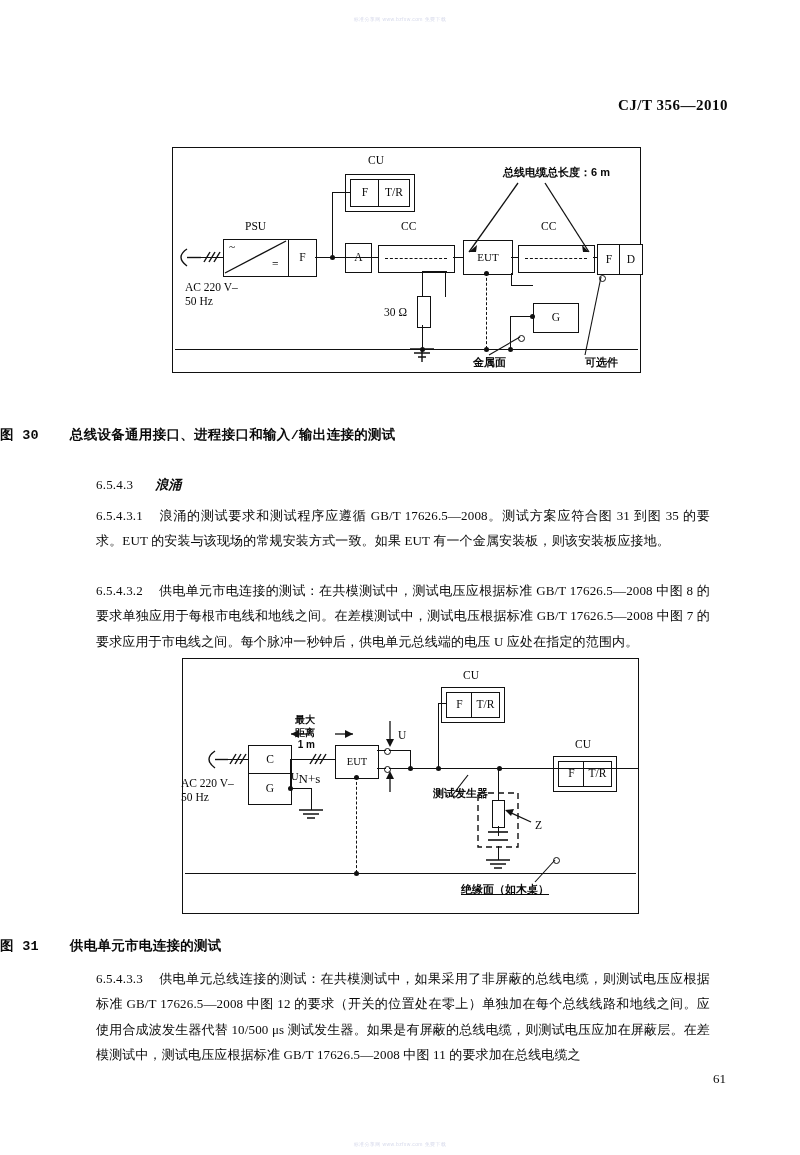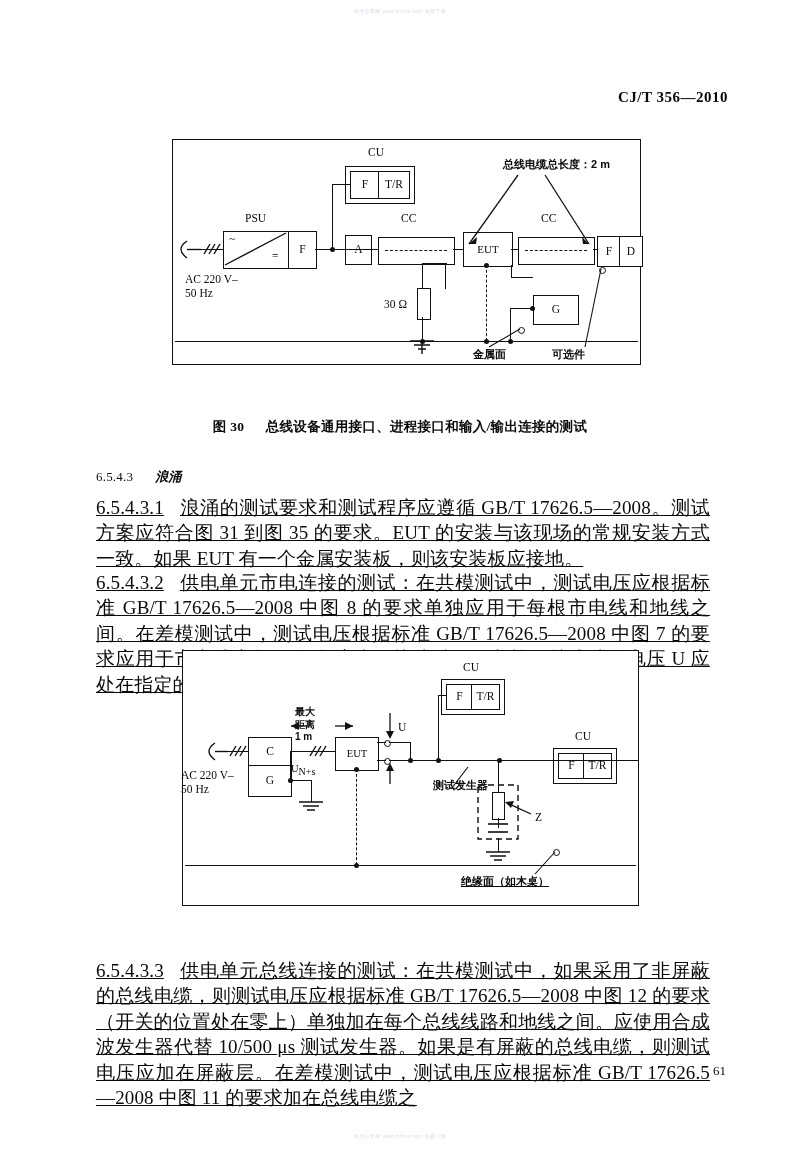--- a/index.html
+++ b/index.html
@@ -4,21 +4,21 @@
 <style>
   html,body{margin:0;padding:0;}
   body{
     width:800px;height:1155px;
     background:#ffffff;
     font-family:"Liberation Serif","DejaVu Serif",serif;
     color:#0a0a0a;
     position:relative;
     overflow:hidden;
   }
-  .page{position:absolute;inset:0;}
+  .page{position:absolute;inset:0;margin-top:8px;}
 
   
   .watermark{
     position:absolute;left:0;right:0;text-align:center;
     font-family:"Liberation Sans","DejaVu Sans",sans-serif;
     font-size:5px;letter-spacing:.4px;
     color:#c9cde4;opacity:.75;white-space:nowrap;
   }
   .wm-top{top:8px;}
   .wm-bottom{top:1133px;}
@@ -29,43 +29,42 @@
     font-family:"Liberation Serif","DejaVu Serif",serif;
     font-weight:bold;font-size:15px;letter-spacing:.5px;
   }
 
   
   .figframe{position:absolute;border:1.6px solid #111;background:#fff;}
   #fig30-frame{left:172px;top:139px;width:467px;height:224px;}
   #fig31-frame{left:182px;top:650px;width:455px;height:254px;}
 
   .fig-cap{
-    position:absolute;left:0;right:0;text-align:center;
-    font-family:Liberation Serif, serif;
+    position:absolute;left:0;right:0;
+    font-family:Liberation Mono, monospace;
     font-weight:bold;font-size:13.5px;letter-spacing:.3px;
   }
   #fig30-cap{top:418px;}
   #fig31-cap{top:929px;}
 
   
   .sec-head{
     position:absolute;left:96px;
     font-family:"Liberation Sans","DejaVu Sans",sans-serif;
     font-weight:bold;font-size:13px;letter-spacing:.2px;
   }
   #sec-6543{top:468px;}
   .sec-head .num{font-family:"Liberation Serif","DejaVu Serif",serif;font-weight:normal;}
   .sec-head .ttl{margin-left:22px;font-style:italic;}
 
   .para{
     position:absolute;left:96px;width:614px;
-    font-size:19px;line-height:25.4px;
+    font-size:13px;line-height:25.4px;
     text-align:justify;text-justify:inter-character;
     letter-spacing:.15px;
-    text-decoration:underline;
   }
   #para-1{top:495px;}
   #para-2{top:570px;}
   #para-3{top:958px;}
   .para .lbl{font-family:"Liberation Serif","DejaVu Serif",serif;}
   .para .lbl + span{margin-left:0;}
 
   .pageno{
     position:absolute;right:74px;top:1063px;
     font-size:13px;
@@ -100,21 +99,21 @@
 
   <div class="std-header">CJ/T 356—2010</div>
 
   <div class="figframe" id="fig30-frame">
 
     <div class="lbl-free" style="left:195px;top:6px;">CU</div>
     <div class="bx" style="left:172px;top:26px;width:68px;height:36px;"></div>
     <div class="bx" style="left:177px;top:31px;width:28px;height:26px;">F</div>
     <div class="bx" style="left:205px;top:31px;width:30px;height:26px;">T/R</div>
 
-    <div class="lbl-cn" style="left:330px;top:18px;">总线电缆总长度：2 m</div>
+    <div class="lbl-cn" style="left:330px;top:18px;">总线电缆总长度：6 m</div>
 
     <div class="lbl-free" style="left:72px;top:72px;">PSU</div>
     <div class="bx" style="left:50px;top:91px;width:65px;height:36px;"></div>
     <div class="lbl-free" style="left:56px;top:93px;">~</div>
     <div class="lbl-free" style="left:99px;top:110px;">=</div>
     <div class="bx" style="left:115px;top:91px;width:27px;height:36px;">F</div>
 
     <div class="bx" style="left:172px;top:95px;width:25px;height:28px;">A</div>
 
     <div class="lbl-free" style="left:228px;top:72px;">CC</div>
@@ -133,21 +132,21 @@
 
     <div class="bx" style="left:360px;top:155px;width:44px;height:28px;">G</div>
 
     <div class="bx" style="left:244px;top:148px;width:12px;height:30px;"></div>
     <div class="lbl-free" style="left:211px;top:158px;">30 Ω</div>
 
     <div class="lbl-free" style="left:12px;top:133px;white-space:pre;">AC 220 V–
 50 Hz</div>
 
     <div class="lbl-cn" style="left:300px;top:208px;">金属面</div>
-    <div class="lbl-cn" style="left:379px;top:208px;">可选件</div>
+    <div class="lbl-cn" style="left:412px;top:208px;">可选件</div>
     <div class="ocirc" style="left:345px;top:187px;"></div>
 
     <div class="wire wh" style="left:28px;top:109px;width:22px;"></div>
     <div class="wire wh" style="left:142px;top:109px;width:56px;"></div>
     <div class="wire wh" style="left:197px;top:109px;width:8px;"></div>
     <div class="wire wh" style="left:280px;top:109px;width:10px;"></div>
     <div class="wire wh" style="left:338px;top:109px;width:7px;"></div>
     <div class="wire wh" style="left:420px;top:109px;width:4px;"></div>
     <div class="wire wv" style="left:159px;top:44px;height:66px;"></div>
     <div class="wire wh" style="left:159px;top:44px;width:18px;"></div>
@@ -226,25 +225,25 @@
     <div class="lbl-free" style="left:392px;top:79px;">CU</div>
     <div class="bx" style="left:370px;top:97px;width:62px;height:34px;"></div>
     <div class="bx" style="left:375px;top:102px;width:25px;height:24px;">F</div>
     <div class="bx" style="left:400px;top:102px;width:27px;height:24px;">T/R</div>
 
     <div class="bx" style="left:65px;top:86px;width:42px;height:28px;">C</div>
     <div class="bx" style="left:65px;top:114px;width:42px;height:30px;">G</div>
 
     <div class="bx" style="left:152px;top:86px;width:42px;height:32px;font-size:10.5px;">EUT</div>
 
-    <div class="lbl-cn" style="left:112px;top:55px;white-space:pre;text-align:left;line-height:1.25;font-size:10px;">最大
+    <div class="lbl-cn" style="left:112px;top:55px;white-space:pre;text-align:right;line-height:1.25;font-size:10px;">最大
 距离
 1 m</div>
 
-    <div class="lbl-free" style="left:108px;top:112px;font-size:10.5px;"><span>U</span><sub style="font-size:10px;">N+s</sub></div>
+    <div class="lbl-free" style="left:108px;top:112px;font-size:10.5px;"><span>U</span><sub style="font-size:13px;">N+s</sub></div>
 
     <div class="lbl-free" style="left:215px;top:70px;">U</div>
     <div class="ocirc" style="left:201px;top:89px;"></div>
     <div class="ocirc" style="left:201px;top:107px;"></div>
 
     <div class="lbl-cn" style="left:250px;top:128px;">测试发生器</div>
 
     <div class="bx" style="left:309px;top:141px;width:11px;height:26px;"></div>
     <div class="lbl-free" style="left:352px;top:160px;">Z</div>
 
@@ -323,20 +322,25 @@
       <rect x="295" y="134" width="40" height="54" fill="none" stroke="#111" stroke-width="1.4" stroke-dasharray="6 4"></rect>
       <line x1="268" y1="138" x2="285" y2="116" stroke="#111" stroke-width="1.2"></line>
       <g>
         <line x1="348" y1="163" x2="324" y2="152" stroke="#111" stroke-width="1.3"></line>
         <polygon points="322,151 331,150 328,157" fill="#111" stroke="none"></polygon>
       </g>
       <line x1="372" y1="201" x2="352" y2="223" stroke="#111" stroke-width="1.1"></line>
     </svg>
   </div>
 
+  <div class="fig-cap" id="fig31-cap">
+    <span>图 31</span>
+    <span style="display:inline-block;width:14px;"></span>
+    <span>供电单元市电连接的测试</span>
+  </div>
 
   <div class="para" id="para-3">
     <span class="lbl">6.5.4.3.3</span><span style="display:inline-block;width:16px;"></span><span>供电单元总线连接的测试：在共模测试中，如果采用了非屏蔽的总线电缆，则测试电压应根据标准 GB/T 17626.5—2008 中图 12 的要求（开关的位置处在零上）单独加在每个总线线路和地线之间。应使用合成波发生器代替 10/500 μs 测试发生器。如果是有屏蔽的总线电缆，则测试电压应加在屏蔽层。在差模测试中，测试电压应根据标准 GB/T 17626.5—2008 中图 11 的要求加在总线电缆之</span>
   </div>
 
   <div class="pageno">61</div>
 
 </div>
 
 </body></html>

